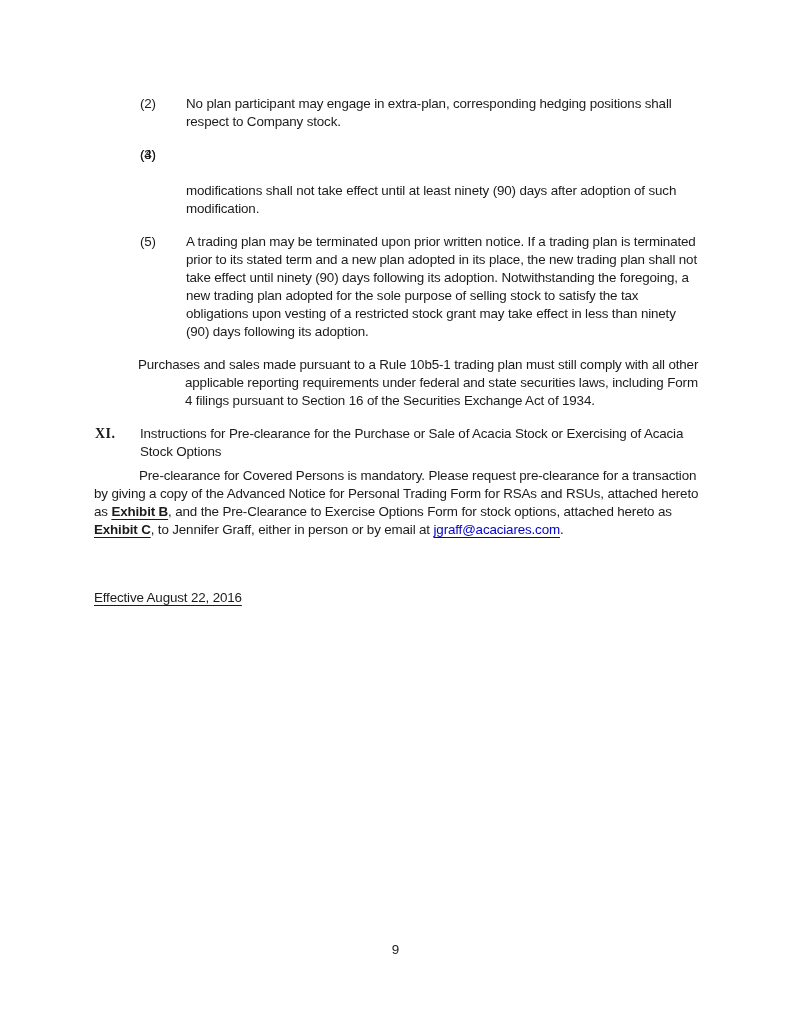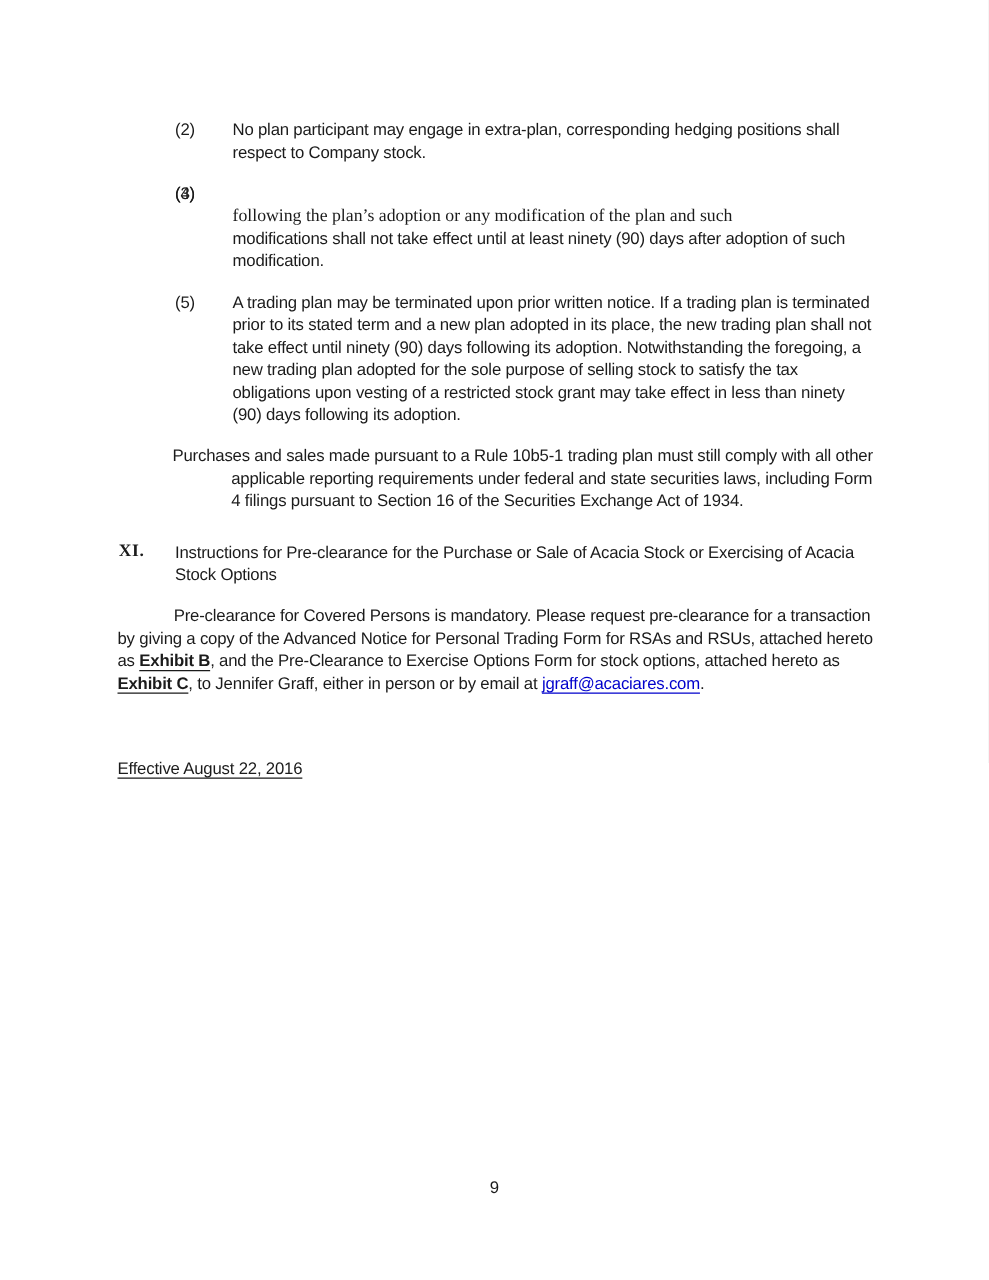--- a/index.html
+++ b/index.html
@@ -40,31 +40,31 @@
   .item .itext {
     width: 512px;
   }
   .serif {
     font-family: "Liberation Serif", serif;
     font-size: 14.2px;
     letter-spacing: 0;
   }
   
   .purchases {
-    margin: 0 0 23px 44px;
+    margin: 0 0 15px 44px;
     width: 568px;
     padding-left: 47px;
     text-indent: -47px;
     box-sizing: border-box;
   }
   
   .section-heading {
     position: relative;
     padding-left: 46px;
-    margin-bottom: 15px;
+    margin-bottom: 6px;
   }
   .section-heading .sec-num {
     position: absolute;
     left: 1px;
     top: 0;
     font-family: "Liberation Serif", serif;
     font-weight: bold;
     font-size: 14px;
     letter-spacing: 0.5px;
   }
@@ -115,21 +115,21 @@
       <span class="num">(2)</span>
       <div class="itext">No plan participant may engage in extra-plan, corresponding hedging positions shall respect to Company stock.</div>
     </div>
 
     <div class="item">
       <span class="num">(3)</span>
     </div>
 
     <div class="item">
       <span class="num">(4)</span>
-      <div class="itext"><br><span class="serif">following the plan’s adoption or any modification of the plan and such</span><br><span>modifications shall not take effect until at least ninety (90) days after adoption of such modification.</span></div>
+      <div class="itext"><br><br><span>modifications shall not take effect until at least ninety (90) days after adoption of such modification.</span></div>
     </div>
 
     <div class="item">
       <span class="num">(5)</span>
       <div class="itext">A trading plan may be terminated upon prior written notice.  If a trading plan is terminated prior to its stated term and a new plan adopted in its place, the new trading plan shall not take effect until ninety (90) days following its adoption.  Notwithstanding the foregoing, a new trading plan adopted for the sole purpose of selling stock to satisfy the tax obligations upon vesting of a restricted stock grant may take effect in less than ninety (90) days following its adoption.</div>
     </div>
 
     <p class="purchases">Purchases and sales made pursuant to a Rule 10b5-1 trading plan must still comply with all other applicable reporting requirements under federal and state securities laws, including Form 4 filings pursuant to Section 16 of the Securities Exchange Act of 1934.</p>
 
     <div class="section-heading">

